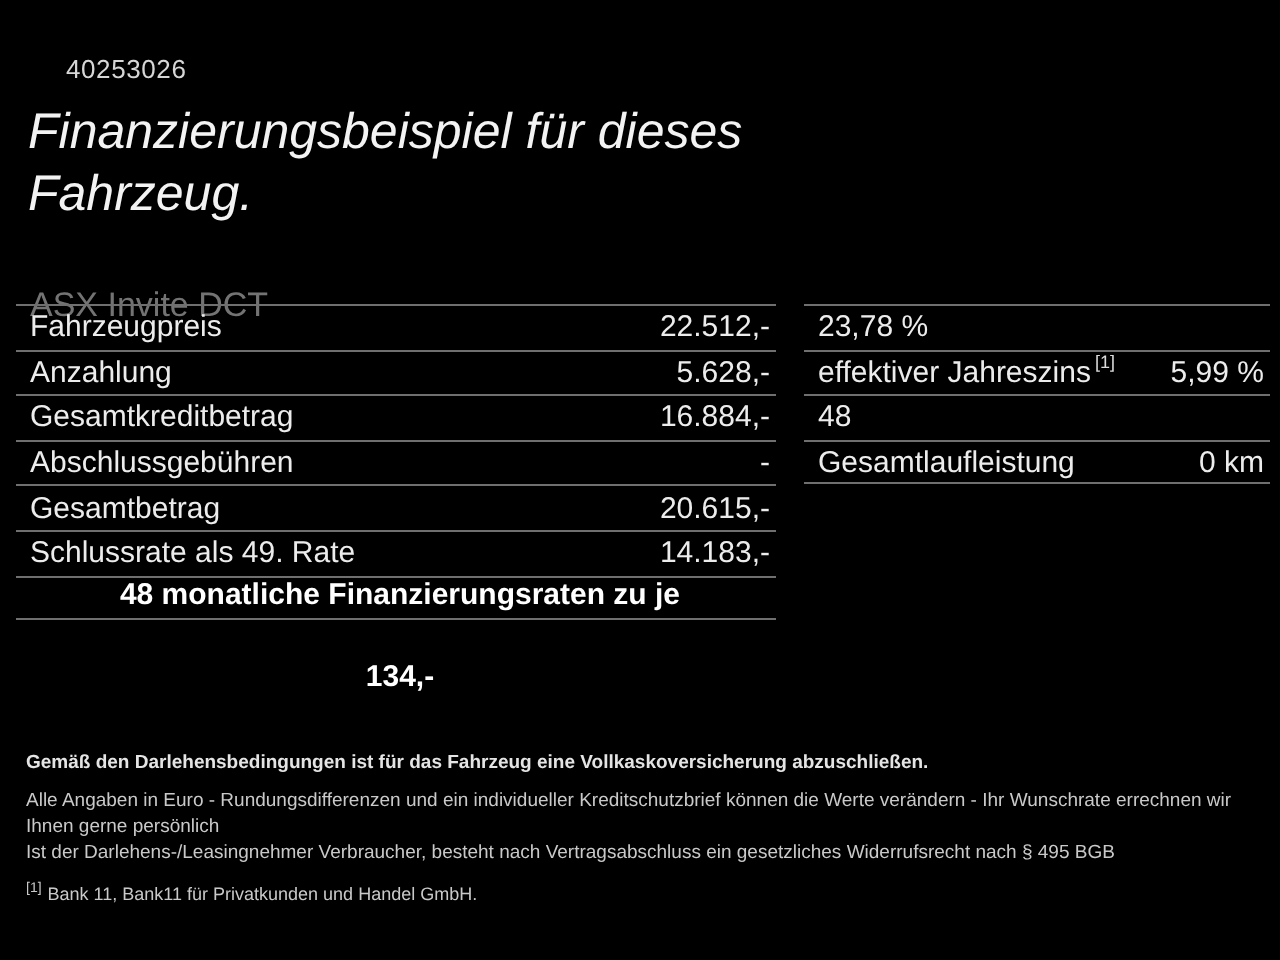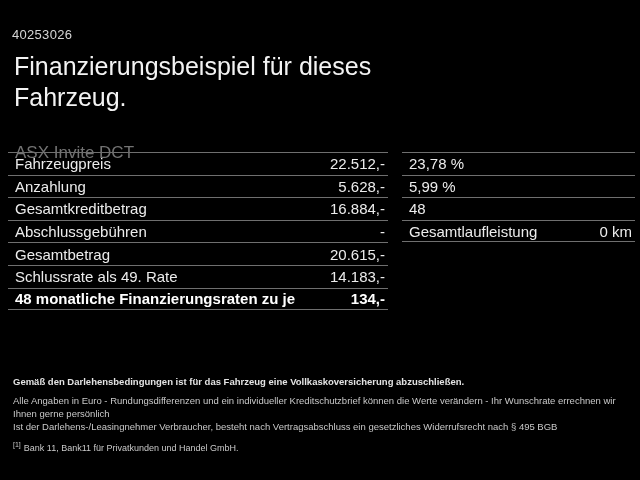--- a/index.html
+++ b/index.html
@@ -6,46 +6,47 @@
   html, body { background: #000; }
   body {
     width: 640px; height: 480px;
     position: relative;
     overflow: hidden;
     background: #000000;
     font-family: "Liberation Sans", "DejaVu Sans", sans-serif;
     color: #ececec;
   }
   .doc-id {
-    position: absolute; left: 12px; top: 27px;
+    position: absolute; left: 33px; top: 27px;
     font-size: 13px; color: #d6d6d6; letter-spacing: .3px;
   }
   .title {
     position: absolute; left: 14px; top: 51px;
     font-size: 25px; line-height: 31px; font-weight: 400;
     color: #f3f3f3;
+    font-style: italic;
   }
   .model {
     position: absolute; left: 15px; top: 143px;
     font-size: 17px; color: #737373;
   }
   .fin-table { position: absolute; top: 152px; }
   .fin-table.left  { left: 8px;   width: 380px; }
   .fin-table.right { left: 402px; width: 233px; }
   .row {
     display: flex; justify-content: space-between; align-items: center;
     height: 22.6px;
     border-top: 1px solid #6f6f6f;
     font-size: 15px; color: #ececec;
     padding: 0 3px 0 7px;
     white-space: nowrap;
     gap: 24px;
   }
   .fin-table .row:last-child { border-bottom: 1px solid #6f6f6f; }
-  .row.total { font-weight: bold; color: #ffffff; }
+  .row.total { font-weight: bold; color: #ffffff; flex-direction: column; }
   .row .lbl sup {
     font-size: 9px; position: relative; top: -1px; margin-left: 2px; color: #dcdcdc;
   }
   .footer {
     position: absolute; left: 13px; top: 376px; width: 618px;
   }
   .footer .bold-note {
     font-size: 9.5px; font-weight: bold; color: #e4e4e4; margin-bottom: 7px;
   }
   .footer .line {
@@ -97,20 +98,21 @@
     <span class="lbl">48 monatliche Finanzierungsraten zu je</span>
     <span class="val">134,-</span>
   </div>
 </div>
 
 <div class="fin-table right">
   <div class="row">
     <span class="val">23,78 %</span>
   </div>
   <div class="row">
+    <span class="lbl"><span>effektiver Jahreszins</span><sup>[1]</sup></span>
     <span class="val">5,99 %</span>
   </div>
   <div class="row">
     <span class="val">48</span>
   </div>
   <div class="row">
     <span class="lbl"><span>Gesamtlaufleistung</span><sup></sup></span>
     <span class="val">0 km</span>
   </div>
 </div>

